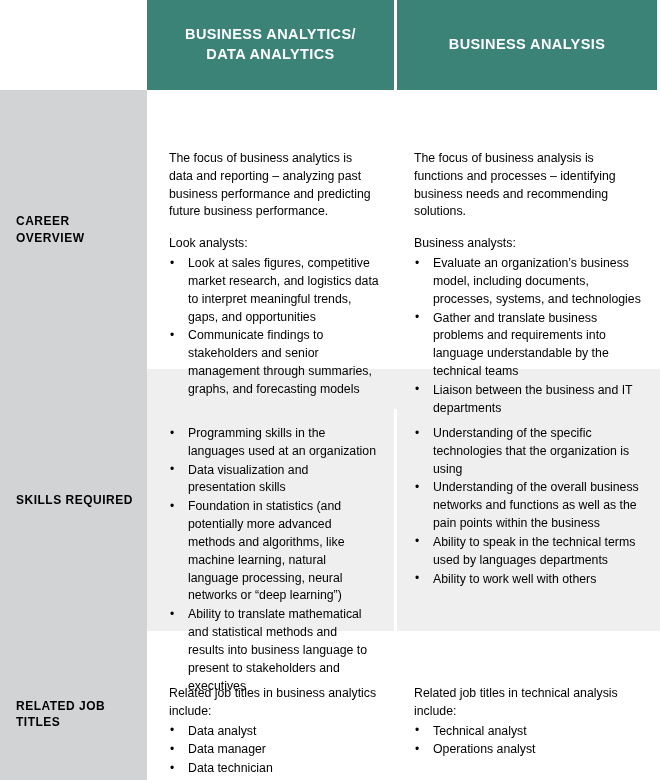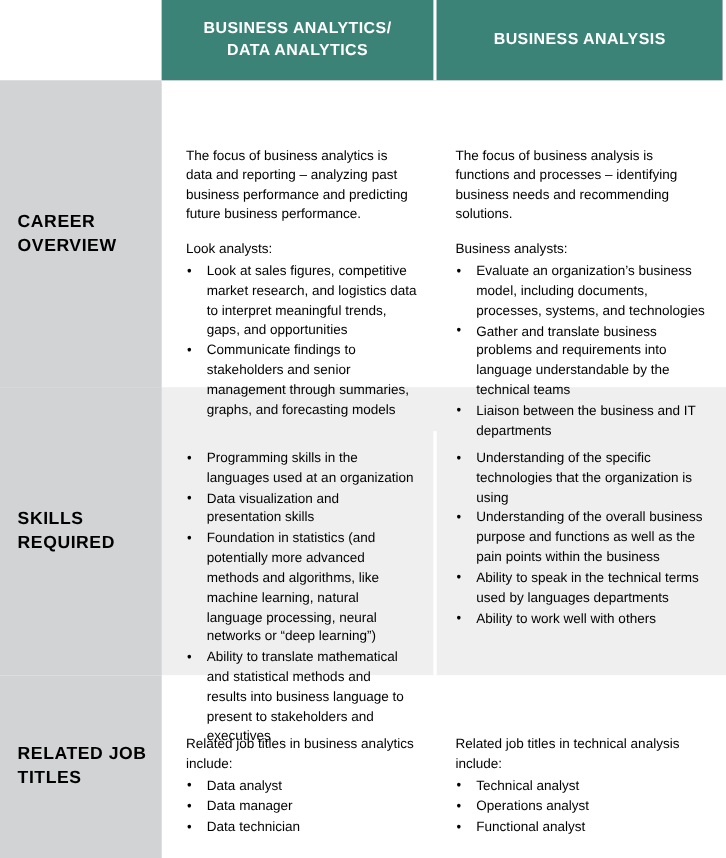--- a/index.html
+++ b/index.html
@@ -20,21 +20,21 @@
     position: relative;
     width: 660px;
     height: 780px;
     box-sizing: border-box;
   }
 
   
   .header-row {
     display: flex;
     width: 660px;
-    height: 73px;
+    height: 90px;
     background: #f9a8d4;
   }
   .header-spacer {
     width: 147px;
     flex: 0 0 147px;
     background: #ffffff;
   }
   .header-cell {
     flex: 1 1 0;
     background: #3b8377;
@@ -76,21 +76,21 @@
     width: 147px;
     flex: 0 0 147px;
     background: #d1d3d4;
     box-sizing: border-box;
     display: flex;
     align-items: center;
     padding-left: 16px;
     padding-right: 6px;
   }
   .label-text {
-    font-size: 16px;
+    font-size: 12px;
     font-weight: bold;
     letter-spacing: 0.5px;
     line-height: 1.35;
     color: #000000;
     text-transform: uppercase;
   }
 
   .content-cell {
     box-sizing: border-box;
     padding: 20px 18px 10px 22px;
@@ -206,21 +206,21 @@
         <li>Programming skills in the languages used at an organization</li>
         <li>Data visualization and presentation skills</li>
         <li>Foundation in statistics (and potentially more advanced methods and algorithms, like machine learning, natural language processing, neural networks or “deep learning”)</li>
         <li>Ability to translate mathematical and statistical methods and results into business language to present to stakeholders and executives</li>
       </ul>
     </div>
 
     <div class="content-cell c2">
       <ul class="bullets">
         <li>Understanding of the specific technologies that the organization is using</li>
-        <li>Understanding of the overall business purpose and functions as well as the pain points within the business</li>
+        <li>Understanding of the overall business networks and functions as well as the pain points within the business</li>
         <li>Ability to speak in the technical terms used by languages departments</li>
         <li>Ability to work well with others</li>
       </ul>
     </div>
   </div>
 
   <div class="row r3">
     <div class="label-cell">
       <div class="label-text">
         <div>RELATED JOB</div>
@@ -235,18 +235,17 @@
         <li>Data manager</li>
         <li>Data technician</li>
       </ul>
     </div>
 
     <div class="content-cell c2">
       <p class="lead-in">Related job titles in technical analysis include:</p>
       <ul class="bullets">
         <li>Technical analyst</li>
         <li>Operations analyst</li>
-        <li>Functional analyst</li>
       </ul>
     </div>
   </div>
 
 </div>
 
 </body></html>

